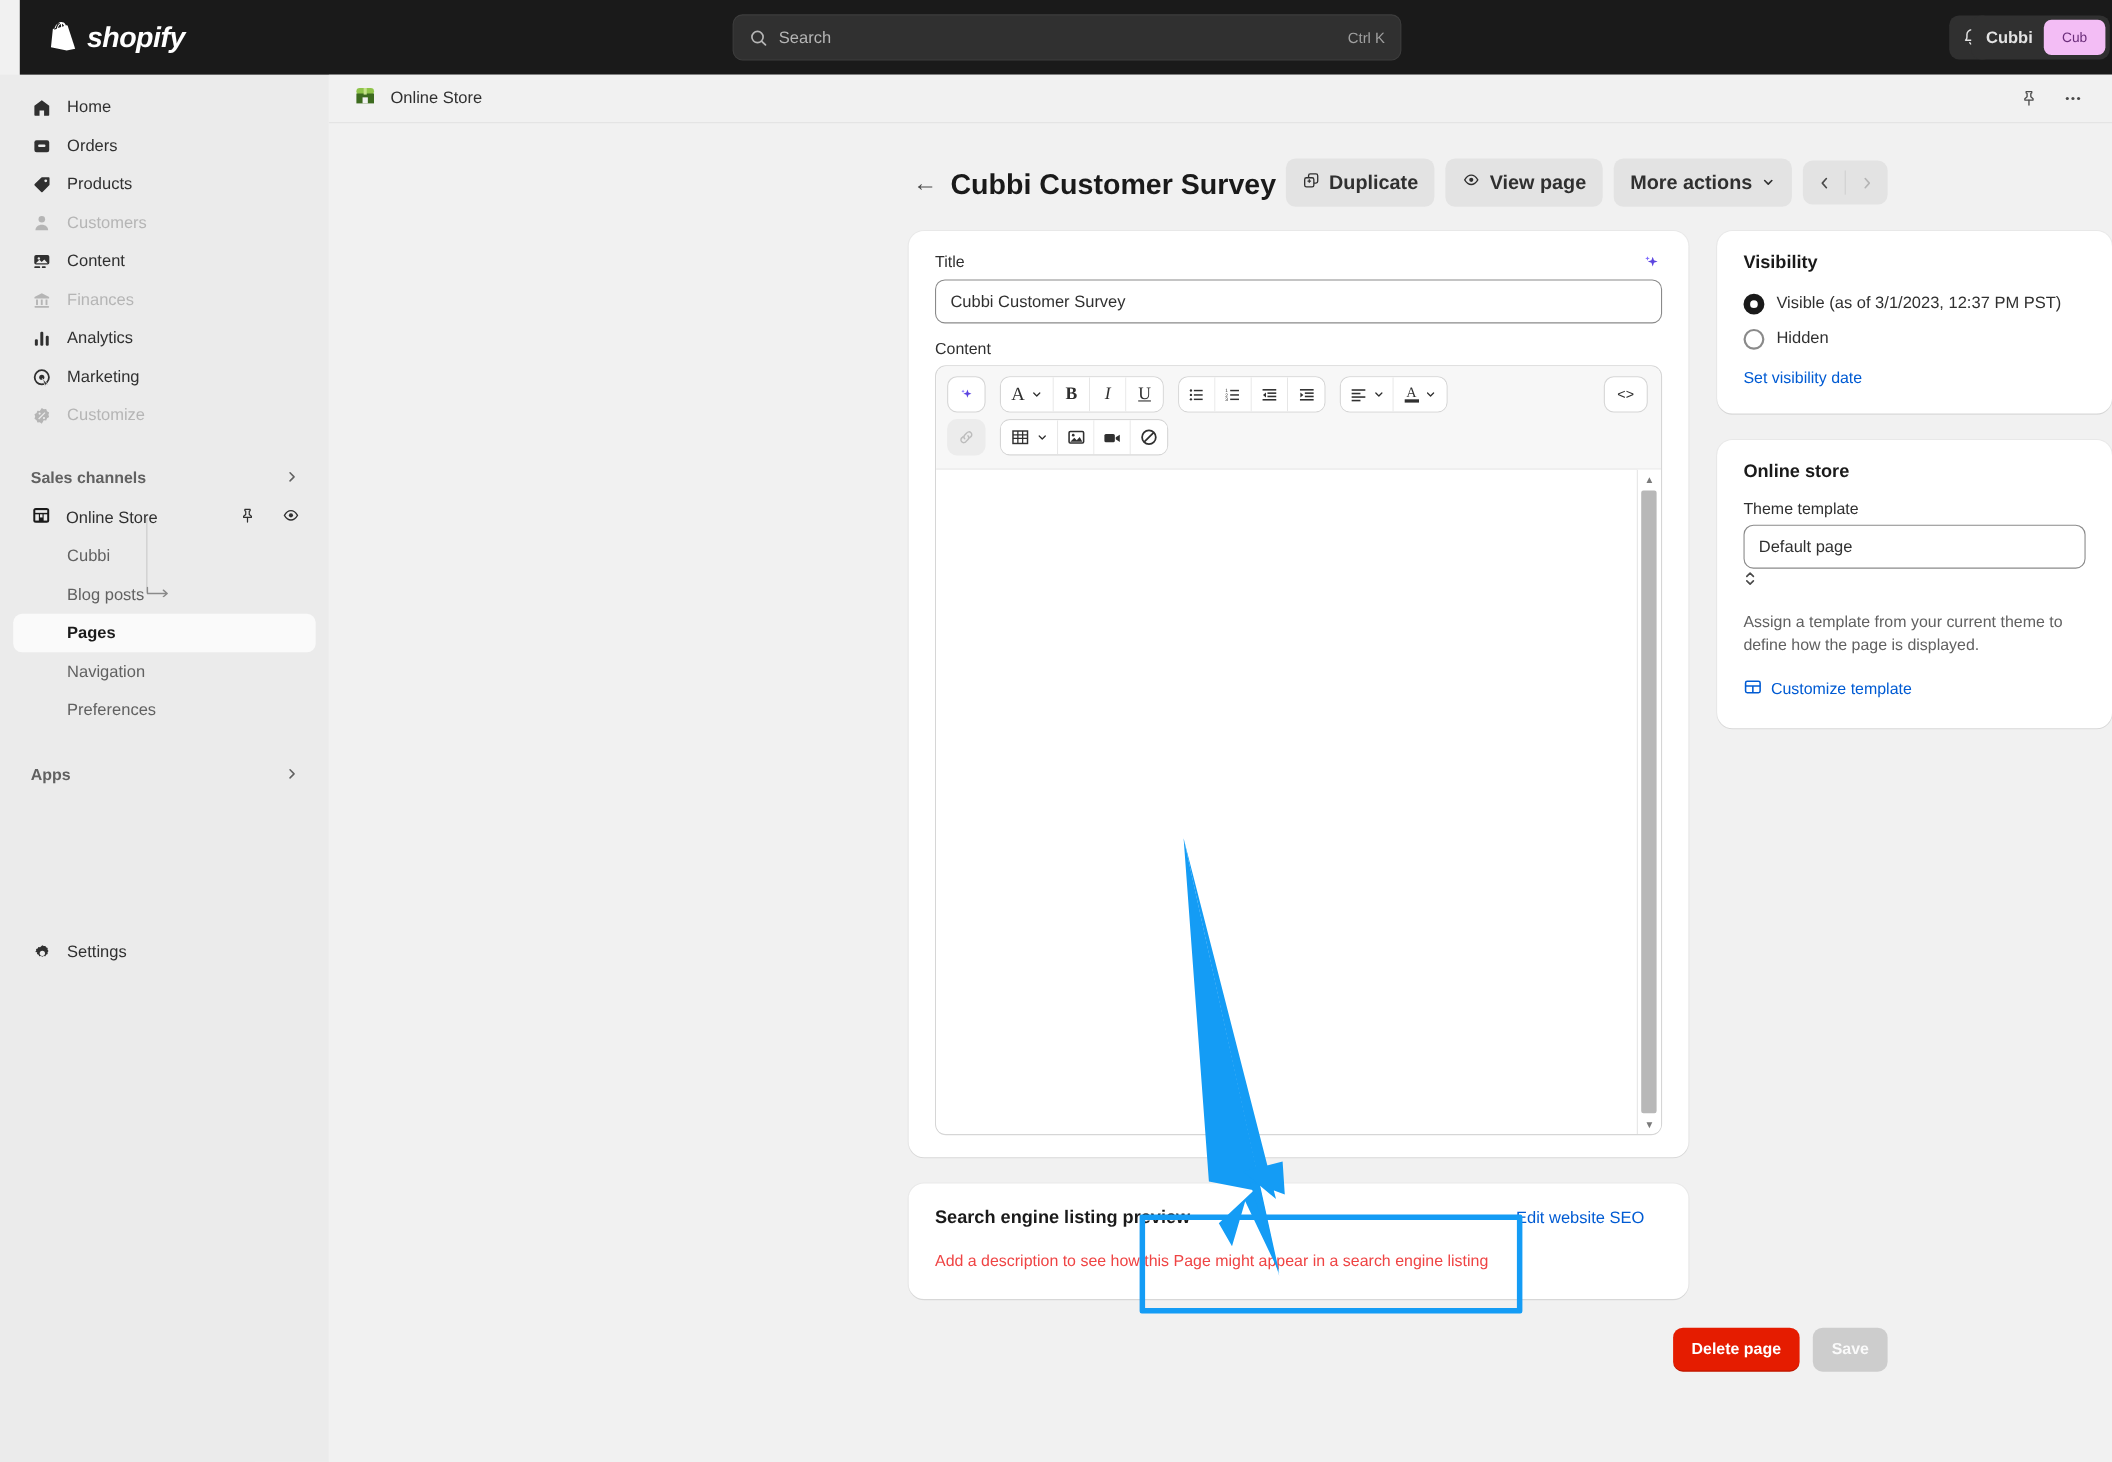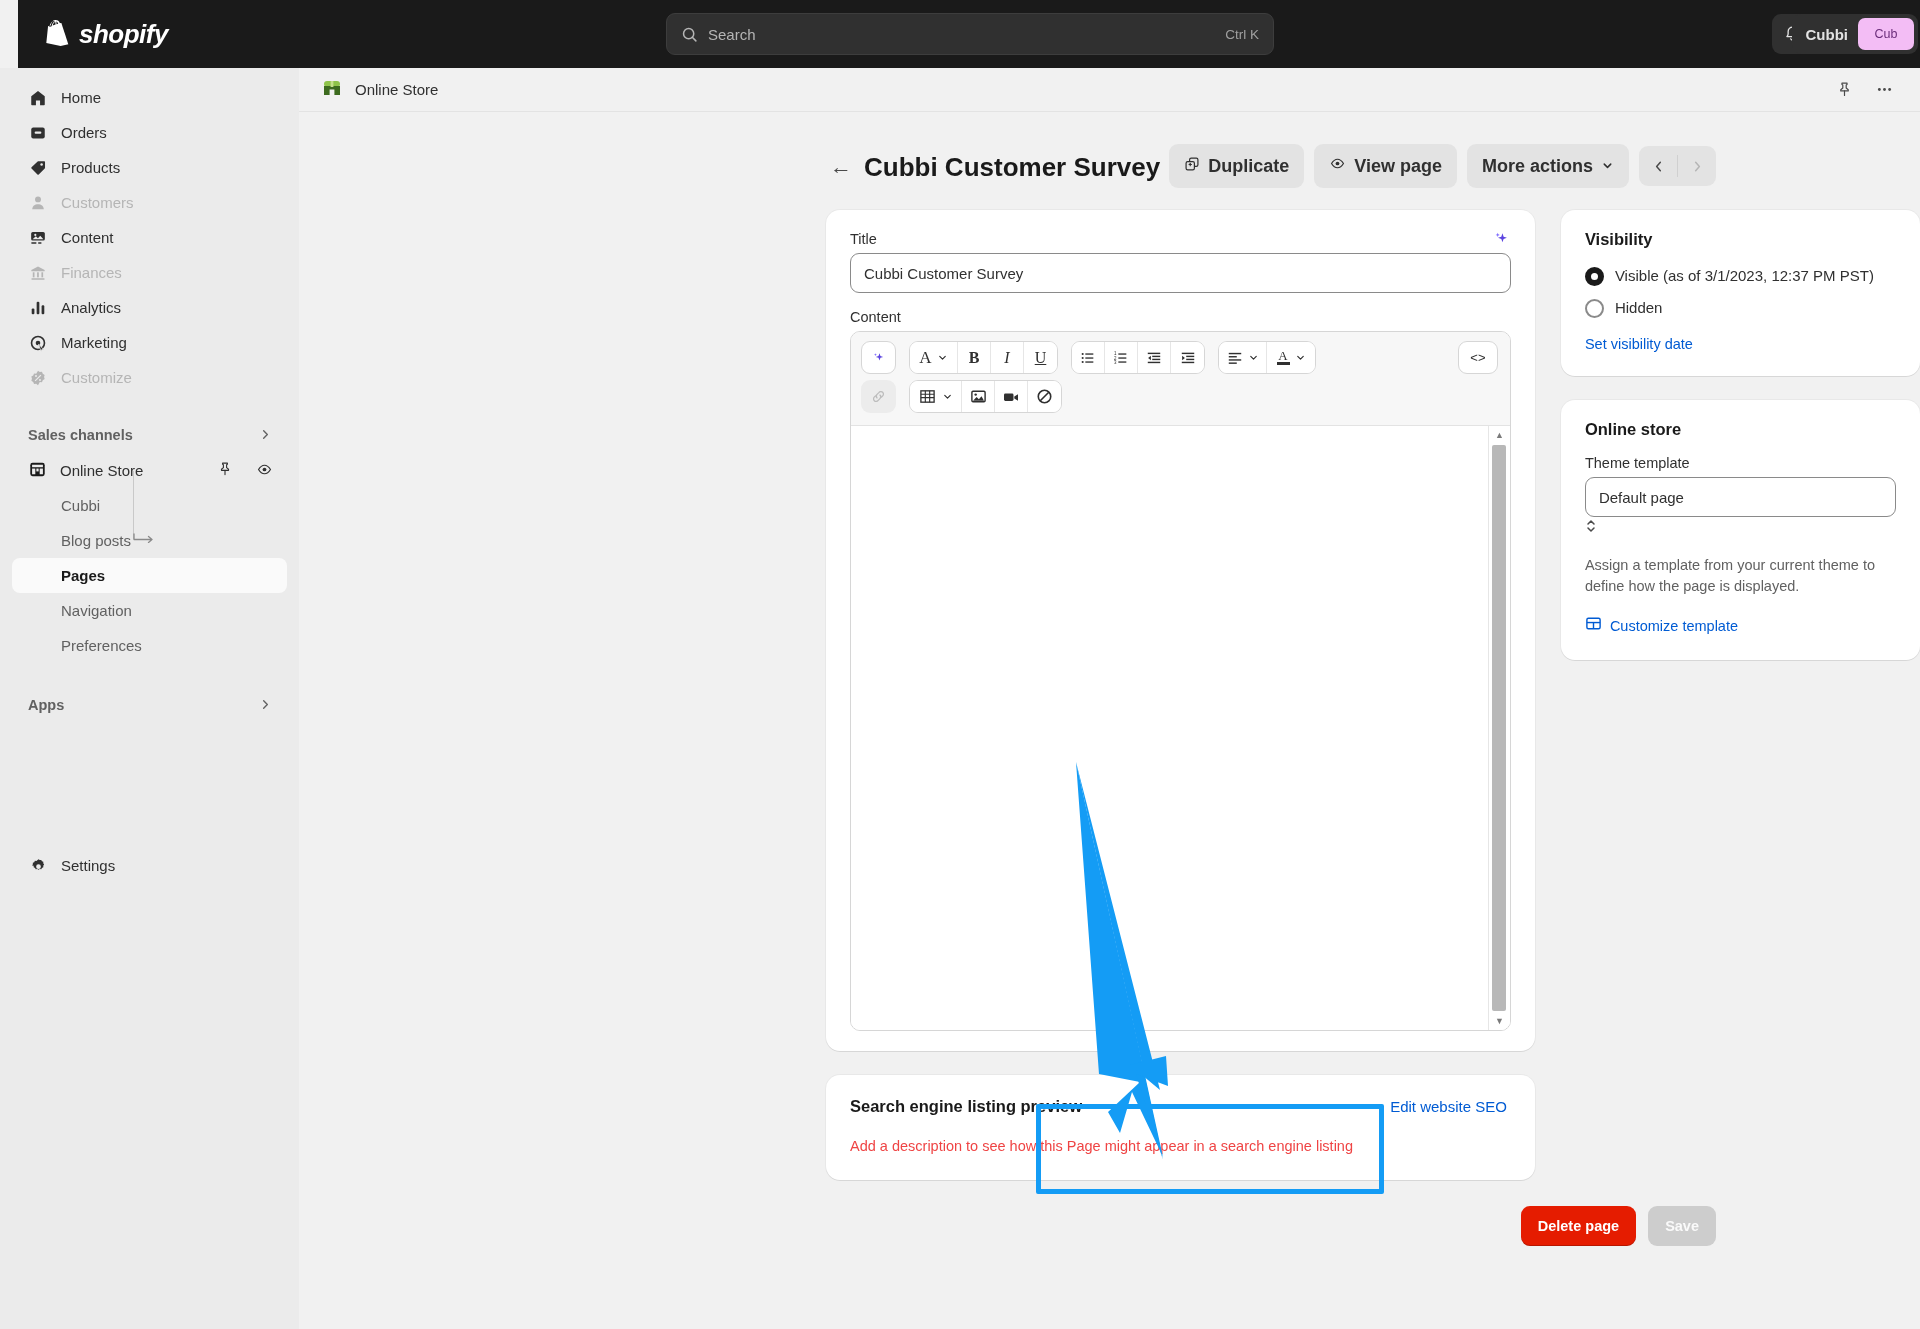--- a/index.html
+++ b/index.html
@@ -662,21 +662,21 @@
             <div class="editor-body">
               <div class="scrolltrack">
                 <div class="sc-arrow">▲</div>
                 <div class="sc-thumb"></div>
                 <div class="sc-arrow">▼</div>
               </div>
             </div>
           </div>
         </div>
 
-        <div class="card" style="margin-top:24px; padding:22px 28px 26px 24px;">
+        <div class="card" style="margin-top:24px; padding:22px 40px 26px 24px;">
           <div class="seo-head">
             <span class="seo-title">Search engine listing preview</span>
             <span class="link" style="font-size:15px;">Edit website SEO</span>
           </div>
           <div class="seo-body">Add a description to see how this Page might appear in a search engine listing</div>
         </div>
       </div>
 
       <div class="col-right">
 

